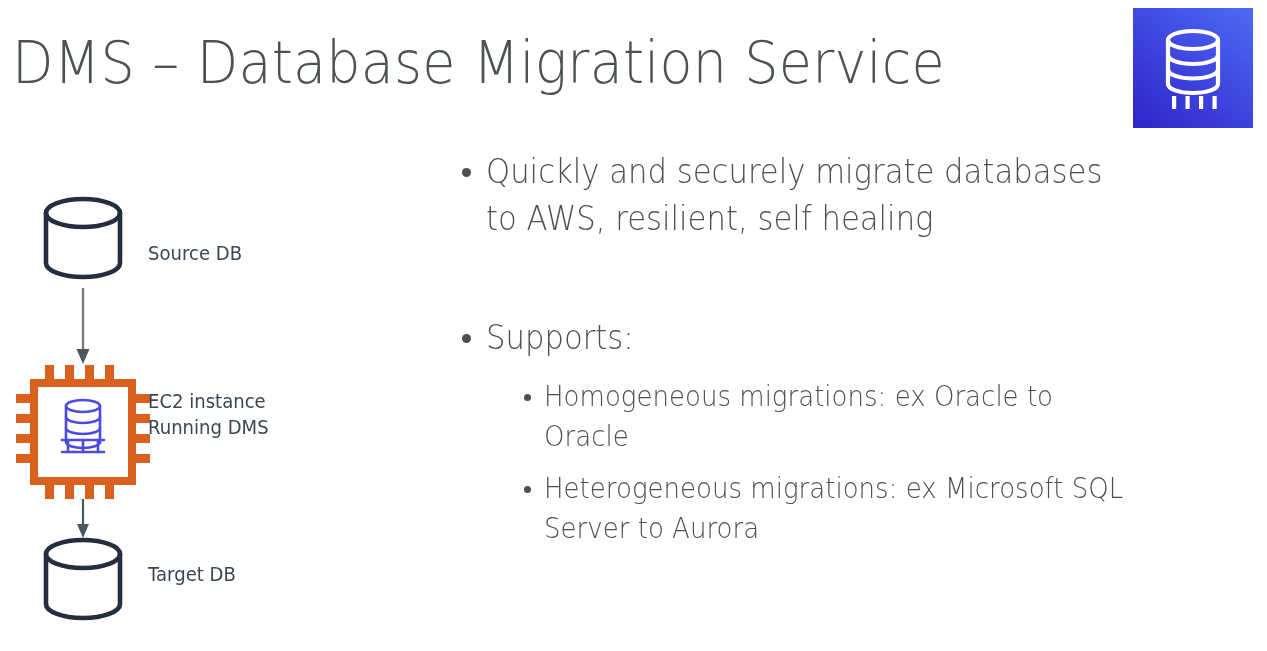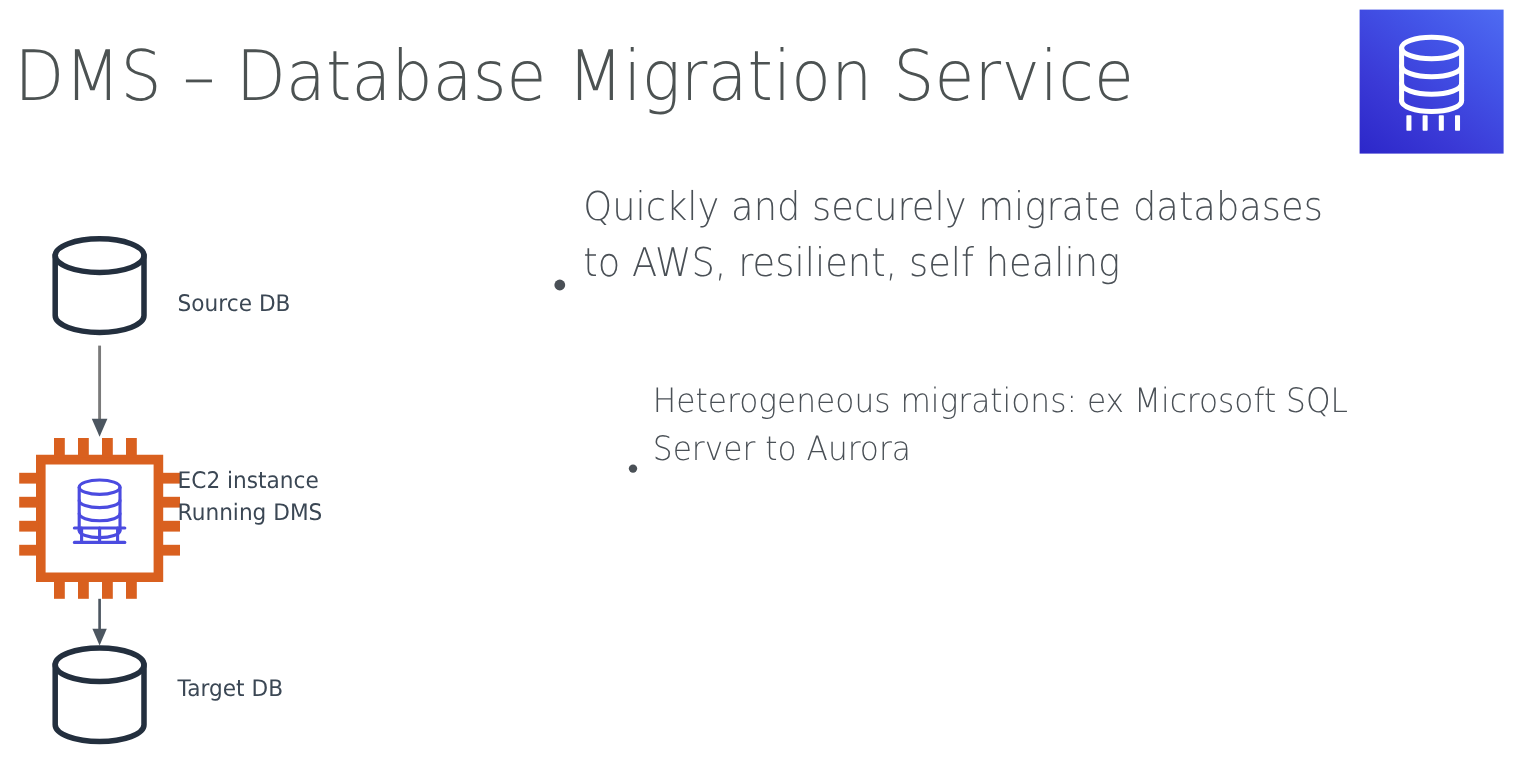--- a/index.html
+++ b/index.html
@@ -73,21 +73,21 @@
 
   
   .bullets {
     position: absolute;
     left: 462px;
     top: 148px;
     width: 710px;
   }
   .bullet-row {
     display: flex;
-    align-items: flex-end;
+    align-items: flex-start;
     font-family: "DejaVu Sans", sans-serif;
     font-weight: 300;
     color: #4A5056;
   }
   .bullet-l1 {
     font-size: 33px;
     line-height: 47px;
     margin-bottom: 16px;
   }
   .bullet-l1 .bullet-dot {
@@ -227,22 +227,30 @@
   <div class="bullets">
 
     <div class="bullet-row bullet-l1">
       <span class="bullet-dot"></span>
       <span class="bullet-text">Quickly and securely migrate databases to AWS, resilient, self healing</span>
     </div>
 
 
     <div class="spacer-gap"></div>
 
+    <div class="bullet-row bullet-l1">
+      <span class="bullet-dot"></span>
+      <span class="bullet-text">Supports:</span>
+    </div>
 
     <div class="sub-list">
+      <div class="bullet-row bullet-l2">
+        <span class="bullet-dot"></span>
+        <span class="bullet-text">Homogeneous migrations: ex Oracle to Oracle</span>
+      </div>
       <div class="bullet-row bullet-l2">
         <span class="bullet-dot"></span>
         <span class="bullet-text">Heterogeneous migrations: ex Microsoft SQL Server to Aurora</span>
       </div>
     </div>
 
   </div>
 
 </div>
 

